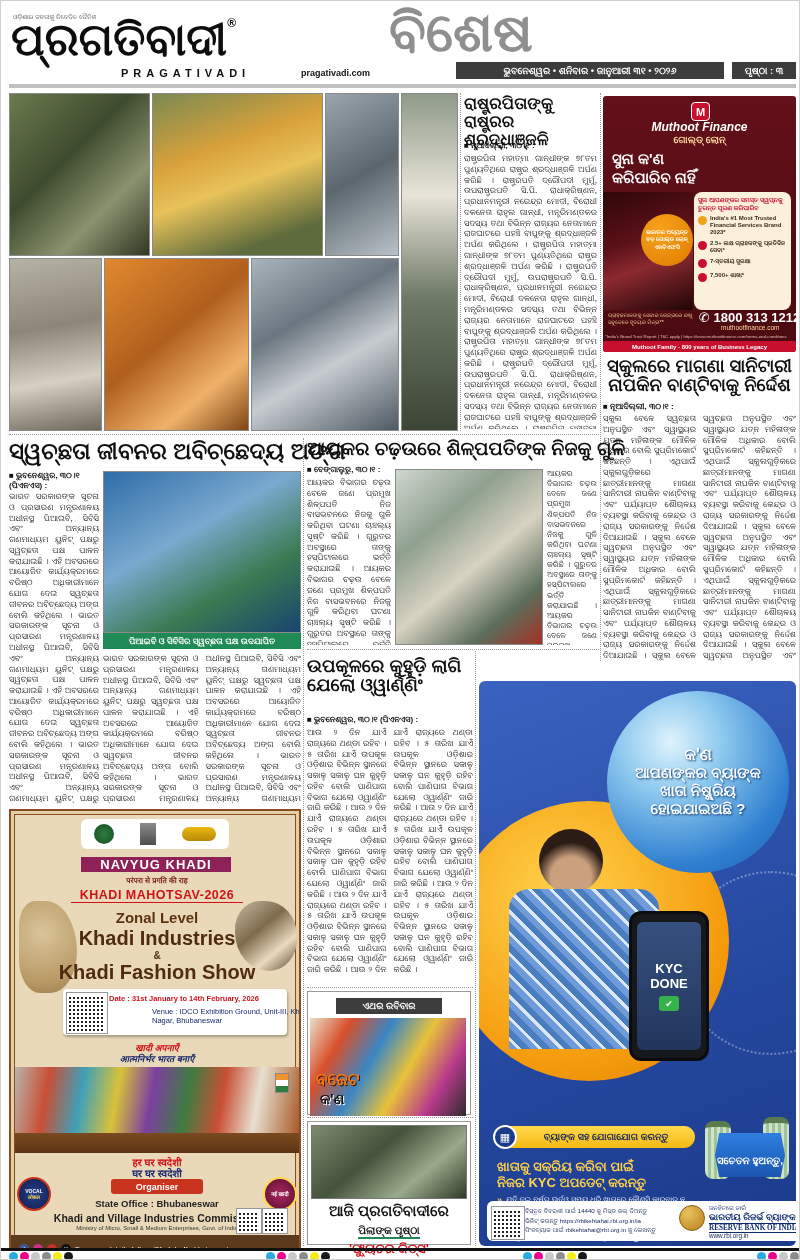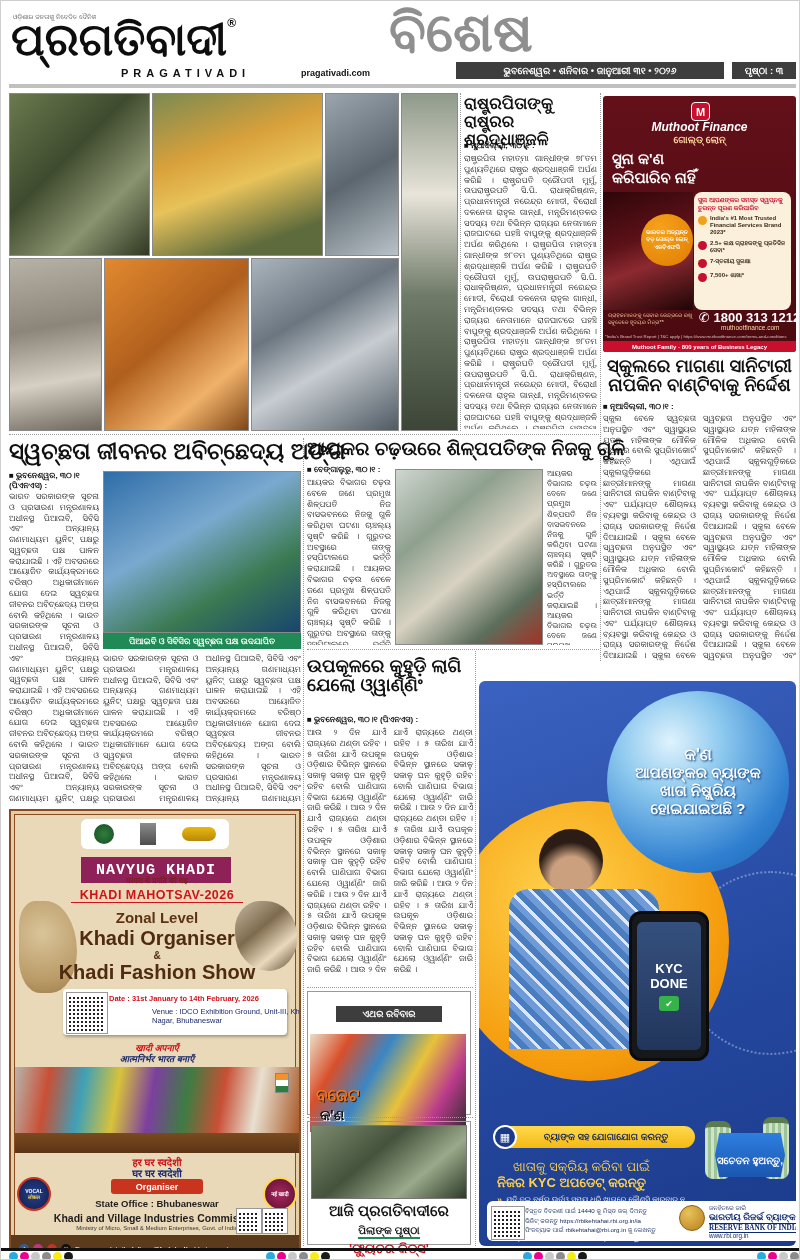--- a/index.html
+++ b/index.html
@@ -126,49 +126,49 @@
   <div class="abs body" style="left:546px;top:468px;width:50px;height:176px;font-size:7.8px;">ଆୟକର ବିଭାଗର ଚଢ଼ଉ ବେଳେ ଜଣେ ପ୍ରମୁଖ ଶିଳ୍ପପତି ନିଜ ବାସଭବନରେ ନିଜକୁ ଗୁଳି କରିଥିବା ଘଟଣା ଚାଞ୍ଚଲ୍ୟ ସୃଷ୍ଟି କରିଛି । ଗୁରୁତର ଅବସ୍ଥାରେ ତାଙ୍କୁ ହସ୍ପିଟାଲରେ ଭର୍ତ୍ତି କରାଯାଇଛି । ଆୟକର ବିଭାଗର ଚଢ଼ଉ ବେଳେ ଜଣେ ପ୍ରମୁଖ ଶିଳ୍ପପତି ନିଜ ବାସଭବନରେ ନିଜକୁ ଗୁଳି କରିଥିବା ଘଟଣା ଚାଞ୍ଚଲ୍ୟ ସୃଷ୍ଟି କରିଛି । ଗୁରୁତର ଅବସ୍ଥାରେ ତାଙ୍କୁ ହସ୍ପିଟାଲରେ ଭର୍ତ୍ତି କରାଯାଇଛି । ଆୟକର ବିଭାଗର ଚଢ଼ଉ ବେଳେ ଜଣେ ପ୍ରମୁଖ ଶିଳ୍ପପତି ନିଜ ବାସଭବନରେ ନିଜକୁ ଗୁଳି କରିଥିବା ଘଟଣା ଚାଞ୍ଚଲ୍ୟ ସୃଷ୍ଟି କରିଛି । ଗୁରୁତର ଅବସ୍ଥାରେ ତାଙ୍କୁ ହସ୍ପିଟାଲରେ ଭର୍ତ୍ତି କରାଯାଇଛି ।</div>
 
   <div class="abs doth" style="left:306px;top:648px;width:292px;"></div>
   <div class="abs hl" style="left:306px;top:656px;width:166px;font-size:18px;">ଉପକୂଳରେ କୁହୁଡ଼ି ଲାଗି ଯେଲୋ ଓ୍ୱାର୍ଣ୍ଣିଂ</div>
   <div class="abs byline" style="left:306px;top:714px;">■ ଭୁବନେଶ୍ୱର, ୩୦।୧ (ପିଏନଏସ) :</div>
   <div class="abs body cols2" style="left:306px;top:726px;width:166px;height:256px;">ଆଉ ୨ ଦିନ ଯାଏଁ ରାଜ୍ୟରେ ଥଣ୍ଡା ରହିବ । ୫ ତାରିଖ ଯାଏଁ ଉପକୂଳ ଓଡ଼ିଶାର ବିଭିନ୍ନ ସ୍ଥାନରେ ସକାଳୁ ସକାଳୁ ଘନ କୁହୁଡ଼ି ରହିବ ବୋଲି ପାଣିପାଗ ବିଭାଗ ଯେଲୋ ଓ୍ୱାର୍ଣ୍ଣିଂ ଜାରି କରିଛି । ଆଉ ୨ ଦିନ ଯାଏଁ ରାଜ୍ୟରେ ଥଣ୍ଡା ରହିବ । ୫ ତାରିଖ ଯାଏଁ ଉପକୂଳ ଓଡ଼ିଶାର ବିଭିନ୍ନ ସ୍ଥାନରେ ସକାଳୁ ସକାଳୁ ଘନ କୁହୁଡ଼ି ରହିବ ବୋଲି ପାଣିପାଗ ବିଭାଗ ଯେଲୋ ଓ୍ୱାର୍ଣ୍ଣିଂ ଜାରି କରିଛି । ଆଉ ୨ ଦିନ ଯାଏଁ ରାଜ୍ୟରେ ଥଣ୍ଡା ରହିବ । ୫ ତାରିଖ ଯାଏଁ ଉପକୂଳ ଓଡ଼ିଶାର ବିଭିନ୍ନ ସ୍ଥାନରେ ସକାଳୁ ସକାଳୁ ଘନ କୁହୁଡ଼ି ରହିବ ବୋଲି ପାଣିପାଗ ବିଭାଗ ଯେଲୋ ଓ୍ୱାର୍ଣ୍ଣିଂ ଜାରି କରିଛି । ଆଉ ୨ ଦିନ ଯାଏଁ ରାଜ୍ୟରେ ଥଣ୍ଡା ରହିବ । ୫ ତାରିଖ ଯାଏଁ ଉପକୂଳ ଓଡ଼ିଶାର ବିଭିନ୍ନ ସ୍ଥାନରେ ସକାଳୁ ସକାଳୁ ଘନ କୁହୁଡ଼ି ରହିବ ବୋଲି ପାଣିପାଗ ବିଭାଗ ଯେଲୋ ଓ୍ୱାର୍ଣ୍ଣିଂ ଜାରି କରିଛି । ଆଉ ୨ ଦିନ ଯାଏଁ ରାଜ୍ୟରେ ଥଣ୍ଡା ରହିବ । ୫ ତାରିଖ ଯାଏଁ ଉପକୂଳ ଓଡ଼ିଶାର ବିଭିନ୍ନ ସ୍ଥାନରେ ସକାଳୁ ସକାଳୁ ଘନ କୁହୁଡ଼ି ରହିବ ବୋଲି ପାଣିପାଗ ବିଭାଗ ଯେଲୋ ଓ୍ୱାର୍ଣ୍ଣିଂ ଜାରି କରିଛି । ଆଉ ୨ ଦିନ ଯାଏଁ ରାଜ୍ୟରେ ଥଣ୍ଡା ରହିବ । ୫ ତାରିଖ ଯାଏଁ ଉପକୂଳ ଓଡ଼ିଶାର ବିଭିନ୍ନ ସ୍ଥାନରେ ସକାଳୁ ସକାଳୁ ଘନ କୁହୁଡ଼ି ରହିବ ବୋଲି ପାଣିପାଗ ବିଭାଗ ଯେଲୋ ଓ୍ୱାର୍ଣ୍ଣିଂ ଜାରି କରିଛି ।</div>
   <div class="abs dotv" style="left:474px;top:650px;height:595px;"></div>
 
   <div class="abs doth" style="left:306px;top:986px;width:166px;"></div>
   <div class="abs" style="left:306px;top:990px;width:164px;height:124px;border:1px solid #999;box-sizing:border-box;padding:2px;">
-    <div class="bar" style="width:106px;height:16px;margin:12px auto;">ଏଥର ରବିବାର</div>
+    <div class="bar" style="width:106px;height:16px;margin:4px auto;">ଏଥର ରବିବାର</div>
     <div class="p-cover" style="position:relative;width:156px;height:98px;margin-top:2px;">
       <div class="abs" style="left:6px;bottom:26px;font-size:17px;font-weight:900;color:#f07818;text-shadow:1px 1px 0 #3a1a00;">ବଜେଟ</div>
       <div class="abs" style="left:10px;bottom:8px;font-size:14px;font-weight:900;color:#111;text-shadow:1px 1px 0 #fff;">କ'ଣ</div>
     </div>
   </div>
 
   <div class="abs doth" style="left:306px;top:1116px;width:166px;"></div>
   <div class="abs" style="left:306px;top:1120px;width:164px;height:124px;border:1px solid #999;box-sizing:border-box;padding:3px;text-align:center;">
     <div class="p-dino" style="width:156px;height:74px;border:1px solid #777;box-sizing:border-box;"></div>
     <div style="font-size:15px;font-weight:900;color:#111;margin-top:3px;">ଆଜି ପ୍ରଗତିବାଦୀରେ</div>
     <div style="font-size:10.5px;font-weight:900;color:#111;border-bottom:2px solid #1f8a56;display:inline-block;">ପିଲାଙ୍କ ପୃଷ୍ଠା</div>
     <div style="font-size:13px;font-weight:900;color:#d0121a;margin-top:2px;">'ଫ୍ୟୁଚର କିଡ୍ସ'</div>
   </div>
 
   <div class="abs" style="left:8px;top:808px;width:292px;height:442px;background:#ead9b8;border:2px solid #8a4a22;box-shadow:inset 0 0 0 3px #e2cfa6, inset 0 0 0 4px #8a4a22;box-sizing:border-box;overflow:hidden;">
     <div class="abs" style="left:70px;top:8px;width:148px;height:30px;background:#fff;border-radius:6px;display:flex;align-items:center;justify-content:space-around;">
       <span style="width:20px;height:20px;border-radius:50%;background:radial-gradient(#2f7c3f,#174d22);"></span>
       <span style="width:16px;height:22px;background:linear-gradient(#8c8c8c,#4d4d4d);"></span>
       <span style="width:34px;height:14px;border-radius:7px;background:linear-gradient(#e8b80e,#b9880a);"></span>
     </div>
-    <div class="abs center" style="left:70px;top:46px;width:150px;height:26px;background:#8e2157;color:#fff;font-size:15px;font-weight:900;letter-spacing:1px;font-family:Liberation Mono, monospace;">NAVYUG KHADI</div>
+    <div class="abs center" style="left:70px;top:46px;width:150px;height:15px;background:#8e2157;color:#fff;font-size:13px;font-weight:900;letter-spacing:1px;">NAVYUG KHADI</div>
     <div class="abs center" style="left:0;top:64px;width:292px;font-size:7.5px;font-weight:bold;color:#7a1f1f;">परंपरा से प्रगति की राह</div>
     <div class="abs center" style="left:0;top:77px;width:292px;font-size:12.5px;font-weight:900;color:#d0121a;letter-spacing:0.5px;">KHADI MAHOTSAV-2026</div>
     <div class="abs" style="left:60px;top:91px;width:172px;height:0;border-top:1.5px solid #d0121a;"></div>
     <div class="abs photo p-gandhi" style="left:8px;top:90px;width:58px;height:92px;border:none;"></div>
     <div class="abs photo p-modichakra" style="left:224px;top:90px;width:62px;height:70px;border:none;"></div>
     <div class="abs center" style="left:0;top:98px;width:292px;font-size:15px;font-weight:800;color:#5d3413;">Zonal Level</div>
-    <div class="abs center" style="left:0;top:116px;width:292px;font-size:20px;font-weight:900;color:#4f2c10;">Khadi Organiser</div>
+    <div class="abs center" style="left:0;top:116px;width:292px;font-size:20px;font-weight:900;color:#4f2c10;">Khadi Industries</div>
     <div class="abs center" style="left:0;top:139px;width:292px;font-size:10px;font-weight:bold;color:#4f2c10;">&amp;</div>
     <div class="abs center" style="left:0;top:150px;width:292px;font-size:20px;font-weight:900;color:#4f2c10;">Khadi Fashion Show</div>
     <div class="abs" style="left:52px;top:178px;width:224px;height:46px;background:#fff;border-radius:4px;box-shadow:1px 2px 3px rgba(0,0,0,.3);padding:4px;box-sizing:border-box;">
       <div class="abs qr" style="left:4px;top:4px;width:36px;height:36px;"></div>
       <div class="abs" style="left:46px;top:5px;width:172px;font-size:7.5px;font-weight:bold;color:#d0121a;"><span>Date :</span> <span>31st January to 14th February, 2026</span></div>
       <div class="abs" style="left:46px;top:18px;width:172px;font-size:7.5px;font-weight:normal;color:#1b2a6e;line-height:1.25;margin-left:43px;"><span>Venue :</span> <span>IDCO Exhibition Ground, Unit-III, Kharvel Nagar, Bhubaneswar</span></div>
     </div>
     <div class="abs center" style="left:0;top:230px;width:292px;font-size:9px;font-weight:bold;font-style:italic;color:#d0121a;">खादी अपनाएँ</div>
     <div class="abs center" style="left:0;top:241px;width:292px;font-size:9px;font-weight:bold;font-style:italic;color:#1b2a6e;">आत्मनिर्भर भारत बनाएँ</div>
     <div class="abs p-products" style="left:4px;top:256px;width:284px;height:66px;">
@@ -216,21 +216,21 @@
         <span style="font-size:13px;">KYC</span>
         <span style="font-size:13px;">DONE</span>
         <span class="center" style="margin-top:5px;width:20px;height:15px;background:#35b24a;border-radius:3px;font-size:9px;">✔</span>
       </div>
     </div>
 
     <div class="abs" style="left:16px;top:445px;width:200px;height:22px;background:linear-gradient(#ffd94d,#f5b913);border-radius:12px;display:flex;align-items:center;">
       <span class="center" style="width:24px;height:24px;margin-left:-2px;border-radius:50%;background:#1b3a8a;border:2px solid #fff;color:#fff;font-size:11px;box-sizing:border-box;">▦</span>
       <span style="flex:1;text-align:center;color:#12265c;font-weight:900;font-size:9.5px;">ବ୍ୟାଙ୍କ ସହ ଯୋଗାଯୋଗ କରନ୍ତୁ</span>
     </div>
-    <div class="abs" style="left:34px;top:478px;font-size:13px;font-weight:400;color:#ffd24a;">ଖାତାକୁ ସକ୍ରିୟ କରିବା ପାଇଁ</div>
+    <div class="abs" style="left:18px;top:478px;font-size:13px;font-weight:700;color:#ffd24a;">ଖାତାକୁ ସକ୍ରିୟ କରିବା ପାଇଁ</div>
     <div class="abs" style="left:18px;top:494px;font-size:13px;font-weight:900;color:#ffd24a;">ନିଜର KYC ଅପଡେଟ୍ କରନ୍ତୁ</div>
     <div class="abs" style="left:18px;top:514px;width:198px;display:flex;gap:4px;">
         <span style="color:#ffd24a;font-weight:900;font-size:9px;">»</span>
         <span style="color:#fff;font-size:7.6px;line-height:1.3;">ଯଦି ଦୁଇ ବର୍ଷରୁ ଊର୍ଦ୍ଧ୍ୱ ସମୟ ଧରି ଖାତାରେ କୌଣସି କାରବାର ନ ହୁଏ ତେବେ ବ୍ୟାଙ୍କ ଖାତା ନିଷ୍କ୍ରିୟ ହୋଇଯାଏ ।</span>
       </div>
     <div class="abs" style="left:18px;top:542px;width:198px;display:flex;gap:4px;">
         <span style="color:#ffd24a;font-weight:900;font-size:9px;">»</span>
         <span style="color:#fff;font-size:7.6px;line-height:1.3;">ଆପଣଙ୍କ ବ୍ୟାଙ୍କର ଯେ କୌଣସି ଶାଖାରେ କିମ୍ବା ଭିଡିଓ KYC ମାଧ୍ୟମରେ ନିଜର KYC ଅପଡେଟ୍ କରିନିଅନ୍ତୁ ।</span>
       </div>
 

